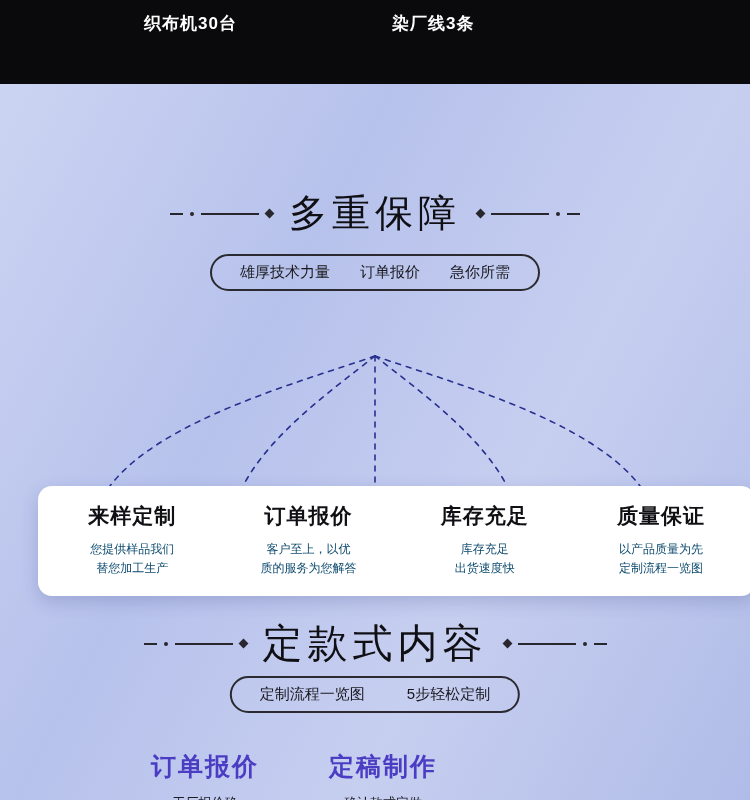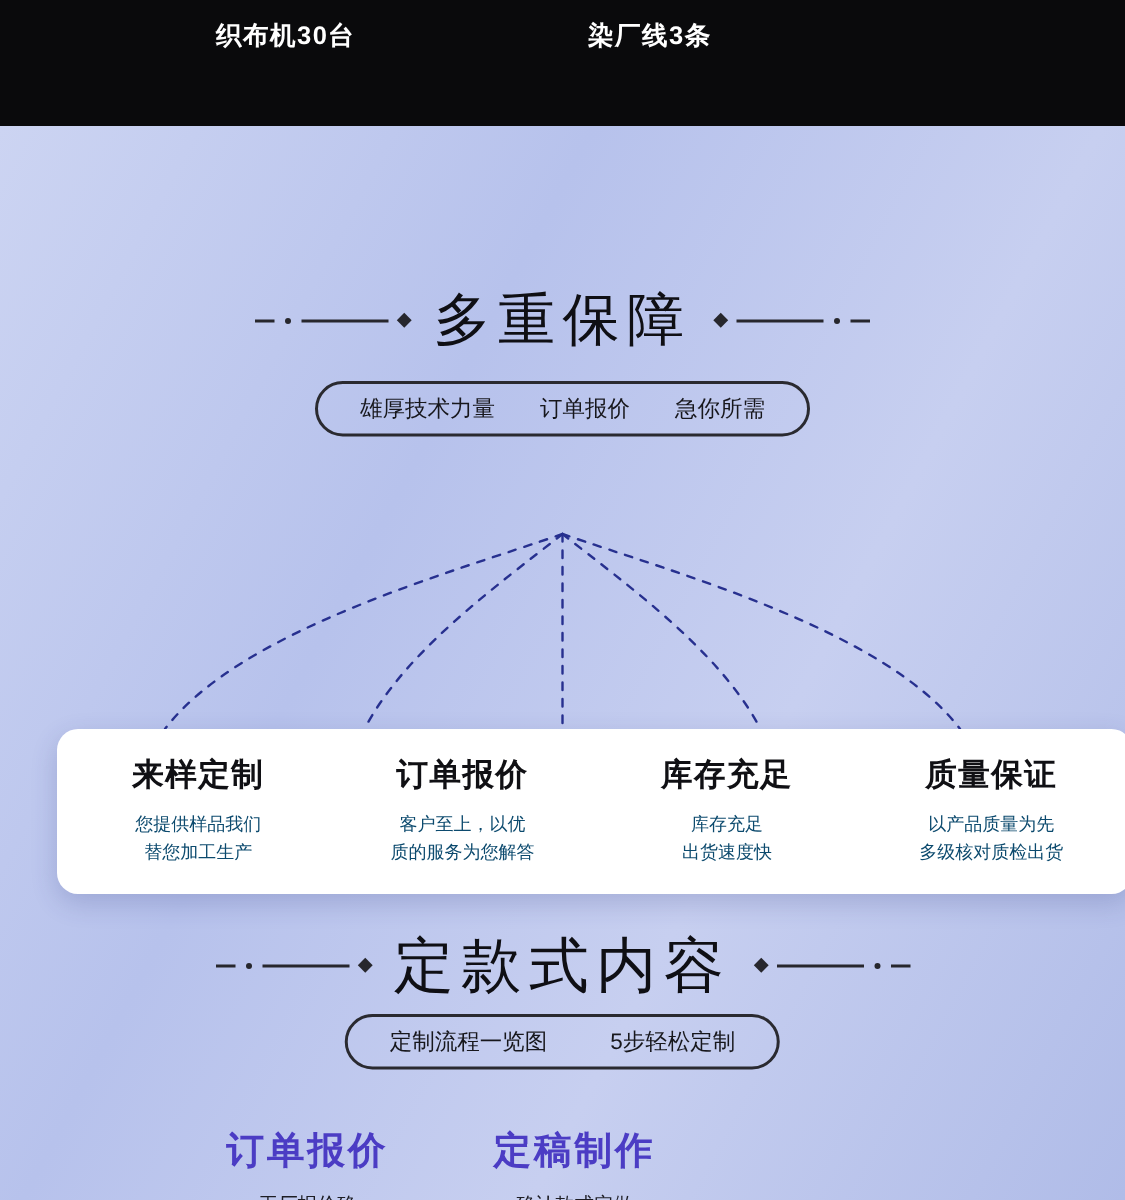--- a/index.html
+++ b/index.html
@@ -111,21 +111,21 @@
 质的服务为您解答</div>
       </div>
       <div class="feature">
         <div class="feature-title">库存充足</div>
         <div class="feature-desc">库存充足
 出货速度快</div>
       </div>
       <div class="feature">
         <div class="feature-title">质量保证</div>
         <div class="feature-desc">以产品质量为先
-多级核对质检出货</div>
+定制流程一览图</div>
       </div>
     </div>
 
     <div class="title-row" style="top:532px">
       <div class="deco">
         <span class="seg-s"></span>
         <span class="dot"></span>
         <span class="seg-l"></span>
         <span class="dia"></span>
       </div>

